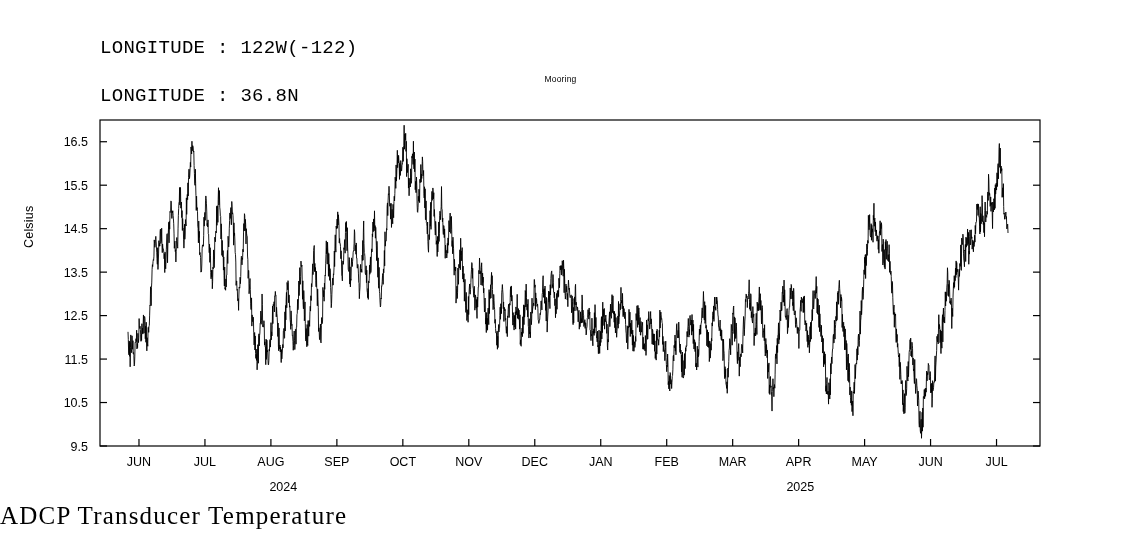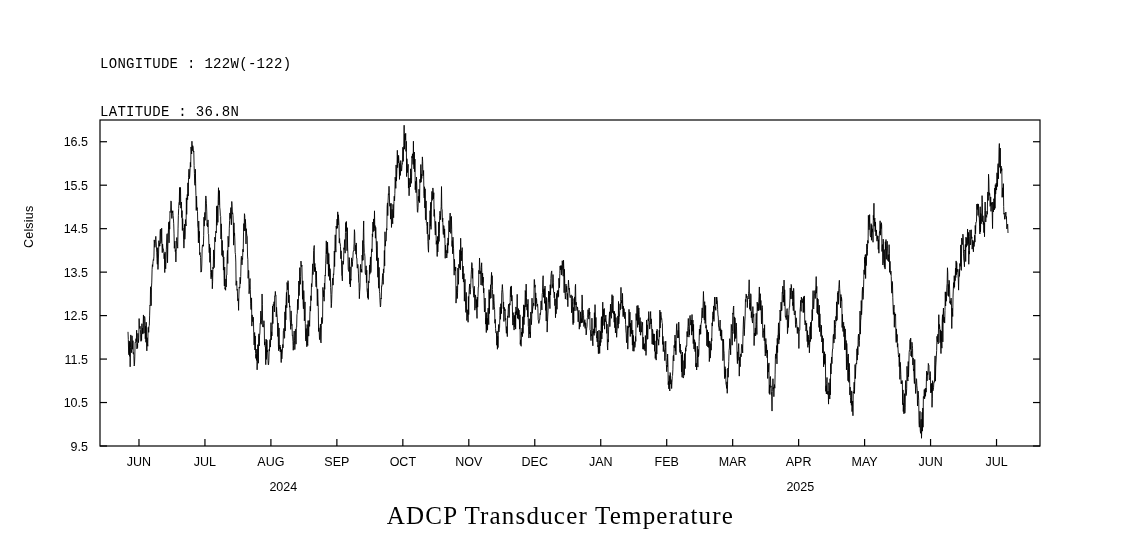--- a/index.html
+++ b/index.html
@@ -11,23 +11,23 @@
     width: 1121px;
     height: 560px;
     position: relative;
     font-family: "Liberation Sans", sans-serif;
     color: #000000;
     overflow: hidden;
   }
   .meta-block {
     position: absolute;
     left: 100px;
-    top: 24px;
+    top: 8px;
     font-family: "Liberation Mono", monospace;
-    font-size: 14px;
+    font-size: 19px;
     line-height: 16px;
     letter-spacing: 0.3px;
     white-space: pre;
   }
   .meta-line { display: block; }
   .chart-title-block {
     position: absolute;
     left: 0;
     top: 74px;
     width: 1121px;
@@ -54,37 +54,37 @@
     font-size: 12.5px;
     font-family: "Liberation Sans", sans-serif;
     letter-spacing: 0.2px;
     white-space: nowrap;
   }
   .bottom-title {
     position: absolute;
     left: 0;
     top: 502px;
     width: 1121px;
-    text-align: center;
     font-family: "Liberation Serif", serif;
     font-size: 25px;
     letter-spacing: 1.2px;
   }
   svg { display: block; }
   text { font-family: "Liberation Sans", sans-serif; }
 </style>
 </head>
 <body>
 
 <div class="meta-block">
   <span class="meta-line">LONGITUDE : 122W(-122)</span>
-  <span class="meta-line">LATITUDE : 36.8N</span>
+  <span class="meta-line">LONGITUDE : 36.8N</span>
 </div>
 
 <div class="chart-title-block">
+  <span class="chart-title-line">Mooring</span>
 </div>
 
 <div class="axis-ylabel">Celsius</div>
 
 <div class="plot-wrap">
   <svg id="plot-svg" width="1121" height="560">
       <rect x="100" y="120" width="940" height="326" fill="none" stroke="#000" stroke-width="1.2"></rect>
       <line x1="100" y1="446" x2="107" y2="446" stroke="#000" stroke-width="1.2"></line>
       <line x1="1033" y1="446" x2="1040" y2="446" stroke="#000" stroke-width="1.2"></line>
       <text x="88" y="450.5" text-anchor="end" font-size="12.5" fill="#000">9.5</text>

